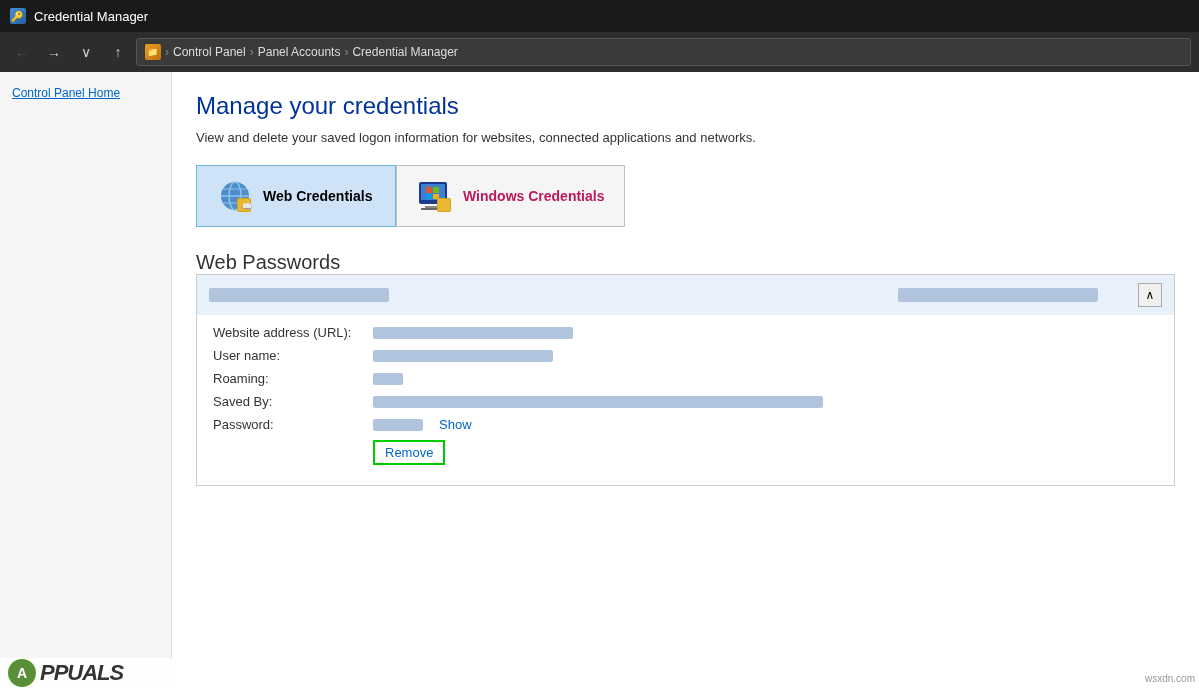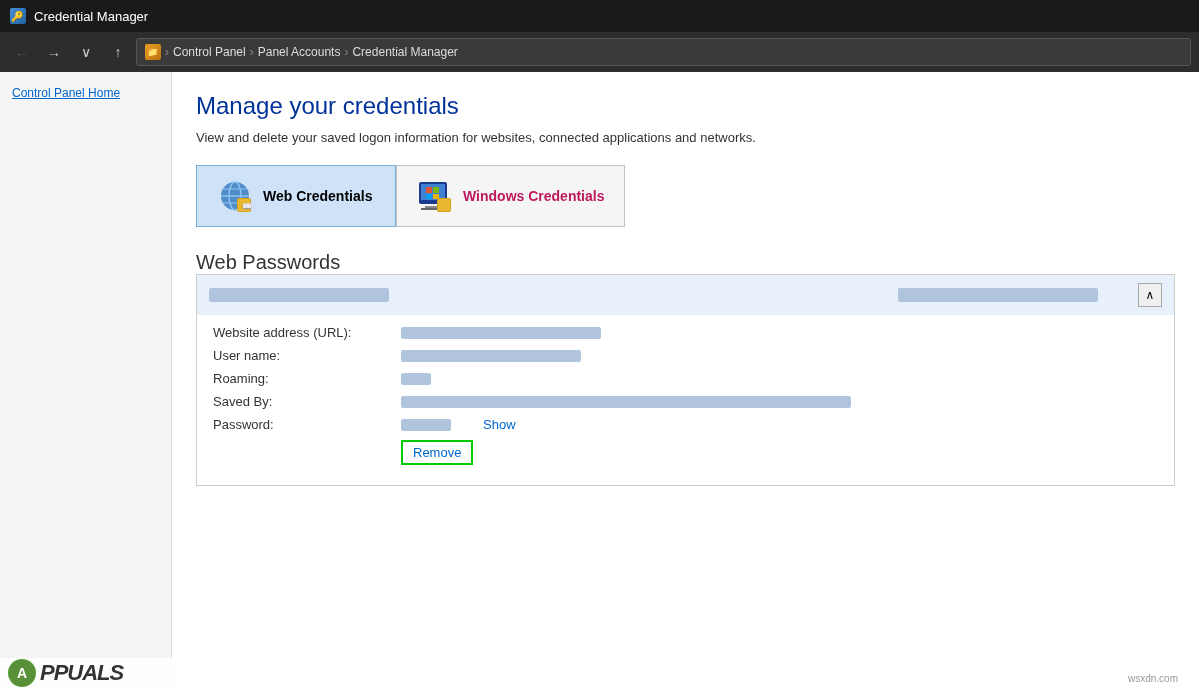--- a/index.html
+++ b/index.html
@@ -200,34 +200,33 @@
 
     .cred-details {
       padding: 10px 16px 12px 16px;
       background: #fff;
     }
     .detail-row {
       display: flex;
       align-items: center;
       margin-bottom: 8px;
       font-size: 13px;
-      gap: 28px;
     }
     .detail-label {
       min-width: 160px;
       color: #333;
       font-weight: 400;
     }
 
     .show-link {
       color: #0066cc;
       cursor: pointer;
       text-decoration: none;
       font-size: 13px;
-      margin-left: 4px;
+      margin-left: 16px;
     }
 
     .remove-btn {
       display: inline-block;
       border: 2px solid #00cc00;
       border-radius: 0;
       padding: 3px 10px;
       color: #0066cc;
       cursor: pointer;
       font-size: 13px;
@@ -255,21 +254,21 @@
     .logo-icon {
       width: 28px; height: 28px;
       background: radial-gradient(circle, #6db33f, #4a8f2a);
       border-radius: 50%;
       display: flex; align-items: center; justify-content: center;
       color: white; font-size: 14px;
     }
     .watermark {
       position: fixed;
       bottom: 4px;
-      right: 21px;
+      right: 4px;
       font-size: 10px;
       color: #999;
       text-align: center;
     }
   </style>
 </head>
 <body>
 
 <div id="titlebar">
   <div class="app-icon">🔑</div>

